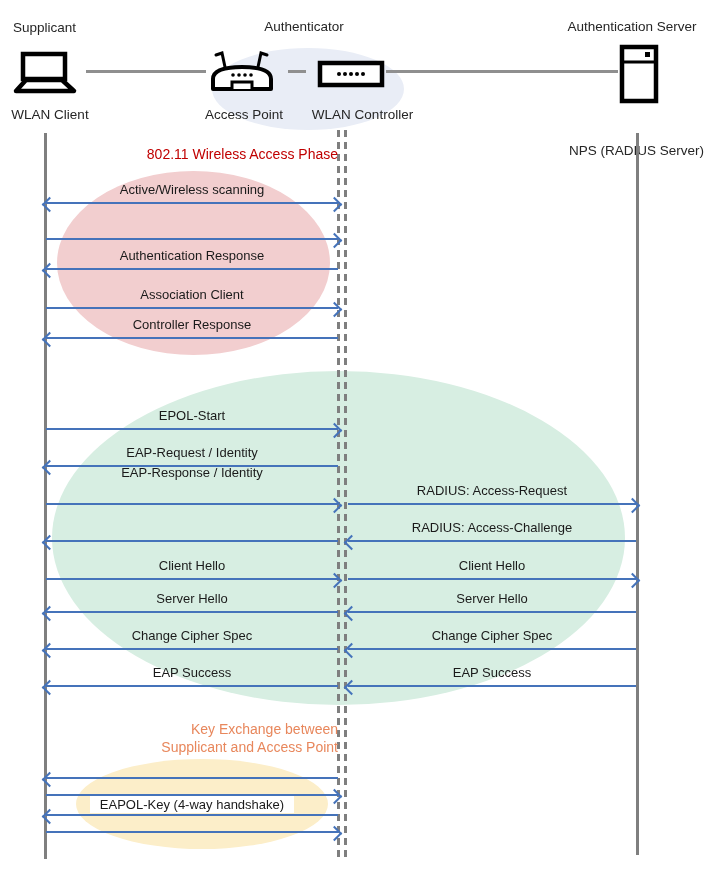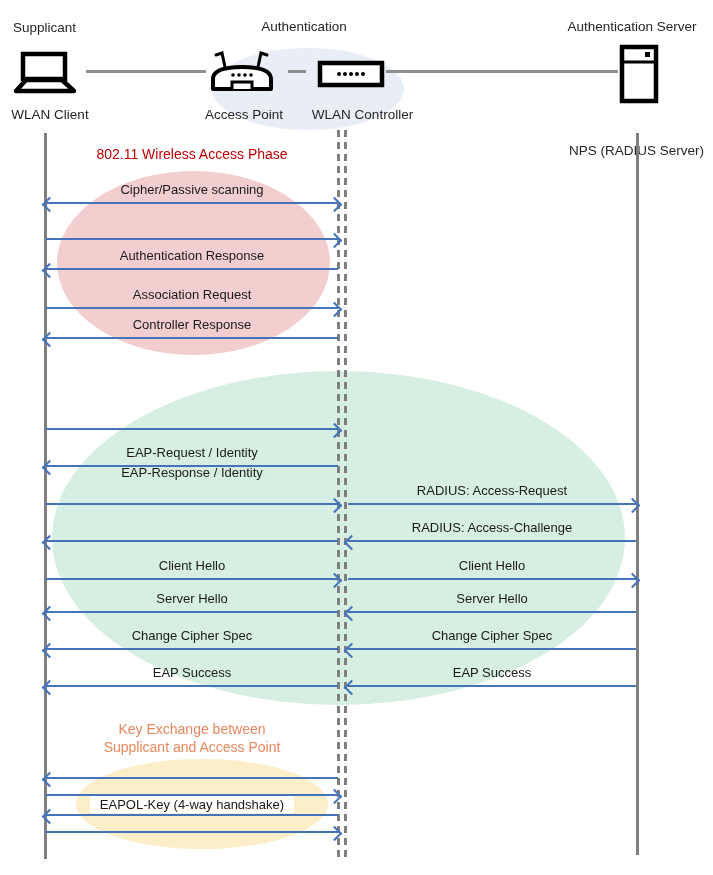--- a/index.html
+++ b/index.html
@@ -12,39 +12,39 @@
   .dashline{position:absolute;width:3px;
     background:repeating-linear-gradient(to bottom,#7F7F7F 0,#7F7F7F 7px,transparent 7px,transparent 12px);}
   .conn{position:absolute;height:3px;background:#8F8F8F;top:70px;}
   .lbl{position:absolute;font-size:13px;color:#1a1a1a;text-align:center;height:17px;line-height:17px;white-space:nowrap;}
   .lc{left:46px;width:292px;}
   .rc{left:348px;width:288px;}
   .arrow{position:absolute;height:0;border-top:2px solid #4573BA;}
   .chev{position:absolute;width:9px;height:9px;top:-5px;}
   .chev-l{left:-2px;border-left:2px solid #4573BA;border-bottom:2px solid #4573BA;transform:rotate(45deg);}
   .chev-r{right:-2px;border-top:2px solid #4573BA;border-right:2px solid #4573BA;transform:rotate(45deg);}
-  .phase-title{position:absolute;font-size:14px;text-align:center;white-space:nowrap;}
+  .phase-title{position:absolute;font-size:14px;text-align:right;white-space:nowrap;}
   .p1{color:#C00000;}
   .p2{color:#47B075;}
   .p3{color:#E8875C;}
   .eapol-bg{background:#fff;padding:1px 10px;}
   svg{position:absolute;}
 </style>
 </head>
 <body>
 
 <div class="canvas">
 
   <div class="ellipse" style="left:212px;top:48px;width:192px;height:82px;background:#E9EDF6;"></div>
   <div class="ellipse" style="left:57px;top:171px;width:273px;height:184px;background:#F2CECF;"></div>
   <div class="ellipse" style="left:52px;top:371px;width:573px;height:334px;background:#D7EEE2;"></div>
   <div class="ellipse" style="left:76px;top:759px;width:252px;height:90px;background:#FCEEC9;"></div>
 
   <div class="txt" style="left:13px;top:20px;">Supplicant</div>
-  <div class="txt ctr" style="left:251px;top:19px;width:106px;">Authentication</div>
+  <div class="txt ctr" style="left:251px;top:19px;width:106px;">Authenticator</div>
   <div class="txt ctr" style="left:561px;top:19px;width:142px;">Authentication Server</div>
 
   <div class="conn" style="left:86px;width:120px;"></div>
   <div class="conn" style="left:288px;width:18px;"></div>
   <div class="conn" style="left:386px;width:232px;"></div>
 
   <svg style="left:11px;top:51px;" width="74" height="43" viewBox="0 0 74 43">
     <rect x="12" y="3" width="42" height="25" fill="#fff" stroke="#000" stroke-width="4.5"></rect>
     <polygon points="5,40 15,29 51,29 63,40" fill="#fff" stroke="#000" stroke-width="4.5" stroke-linejoin="round"></polygon>
   </svg>
@@ -80,46 +80,47 @@
   <div class="txt ctr" style="left:305px;top:107px;width:115px;">WLAN Controller</div>
   <div class="txt ctr" style="left:564px;top:107px;width:145px;margin-top:36px;">NPS (RADIUS Server)</div>
 
   <div class="lifeline" style="left:44px;top:133px;height:726px;"></div>
   <div class="dashline" style="left:337px;top:130px;height:727px;"></div>
   <div class="dashline" style="left:344px;top:130px;height:727px;"></div>
   <div class="lifeline" style="left:636px;top:133px;height:722px;"></div>
 
   <div class="phase-title p1" style="left:46px;top:146px;width:292px;">802.11 Wireless Access Phase</div>
 
-  <div class="lbl lc" style="top:181px;">Cipher/Passive scanning</div>
+  <div class="lbl lc" style="top:181px;">Active/Wireless scanning</div>
   <div class="arrow lc" style="top:202px;">
     <span class="chev chev-l"></span>
     <span class="chev chev-r"></span>
   </div>
 
   <div class="arrow lc" style="top:238px;">
     <span class="chev chev-r"></span>
   </div>
 
   <div class="lbl lc" style="top:247px;">Authentication Response</div>
   <div class="arrow lc" style="top:268px;">
     <span class="chev chev-l"></span>
   </div>
 
-  <div class="lbl lc" style="top:286px;">Association Request</div>
+  <div class="lbl lc" style="top:286px;">Association Client</div>
   <div class="arrow lc" style="top:307px;">
     <span class="chev chev-r"></span>
   </div>
 
   <div class="lbl lc" style="top:316px;">Controller Response</div>
   <div class="arrow lc" style="top:337px;">
     <span class="chev chev-l"></span>
   </div>
 
 
+  <div class="lbl lc" style="top:407px;">EPOL-Start</div>
   <div class="arrow lc" style="top:428px;">
     <span class="chev chev-r"></span>
   </div>
 
   <div class="lbl lc" style="top:444px;">EAP-Request / Identity</div>
   <div class="arrow lc" style="top:465px;">
     <span class="chev chev-l"></span>
   </div>
 
   <div class="lbl lc" style="top:464px;">EAP-Response / Identity</div>

